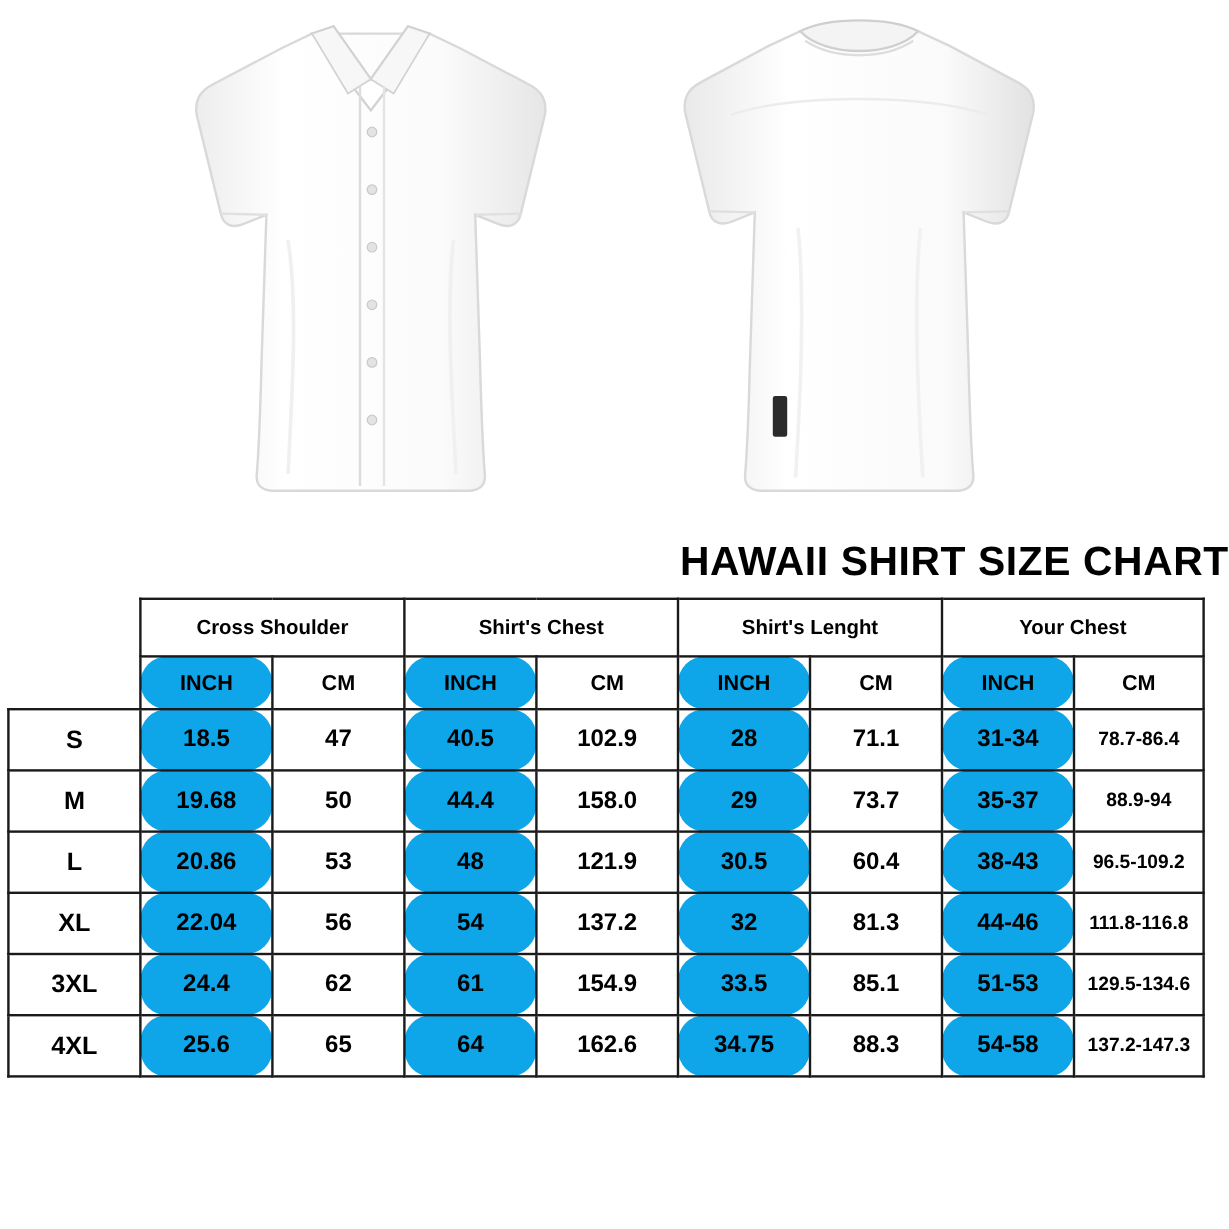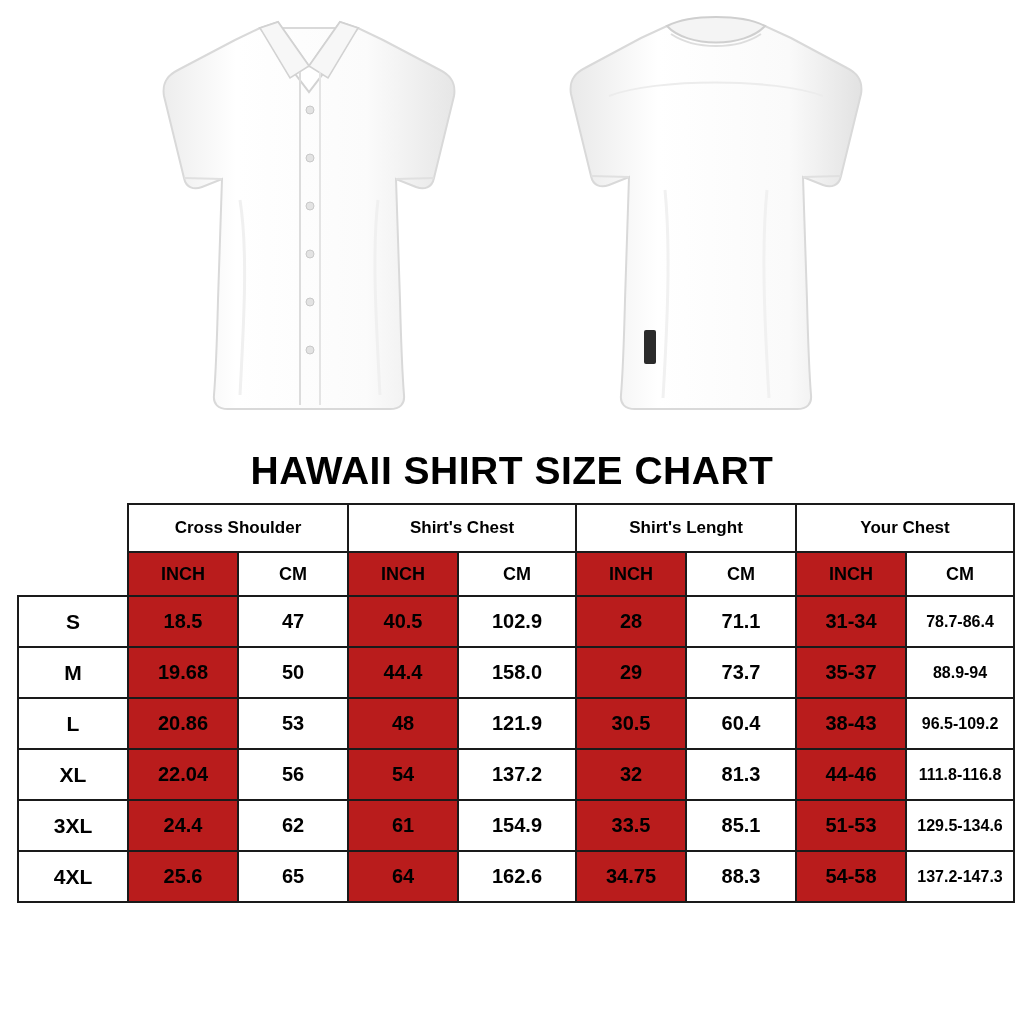--- a/index.html
+++ b/index.html
@@ -30,33 +30,33 @@
     position: absolute;
     top: 0;
   }
   .shirt-front { left: 140px; }
   .shirt-back  { left: 545px; }
 
   .shirt svg { display: block; }
 
   
   .chart-title {
-    text-align: center;
-    font-size: 39px;
+    text-align: right;
+    font-size: 34px;
     font-weight: bold;
     letter-spacing: 0.5px;
     color: #000;
     margin: 0;
     padding: 4px 0 10px 0;
     font-family: "Liberation Sans", sans-serif;
   }
 
   
   .table-wrap {
-    padding: 0 14px 10px 17px;
+    padding: 0 14px 10px 6px;
   }
   table.size-chart {
     border-collapse: collapse;
     width: 996px;
     table-layout: fixed;
     background: #fff;
   }
   table.size-chart th,
   table.size-chart td {
     border: 2px solid #1a1a1a;
@@ -83,21 +83,22 @@
     font-size: 20px;
     font-weight: bold;
     height: 47px;
   }
   td.val.small {
     font-size: 16px;
     font-weight: bold;
     border-radius: 15px;
   }
   .hl {
-    background: #b91c1c;
+    background: #0ea5e9;
+    border-radius: 22px;
   }
   .blank {
     border: none !important;
     background: #fff;
   }
 </style>
 </head>
 <body>
 
 <div class="page">

